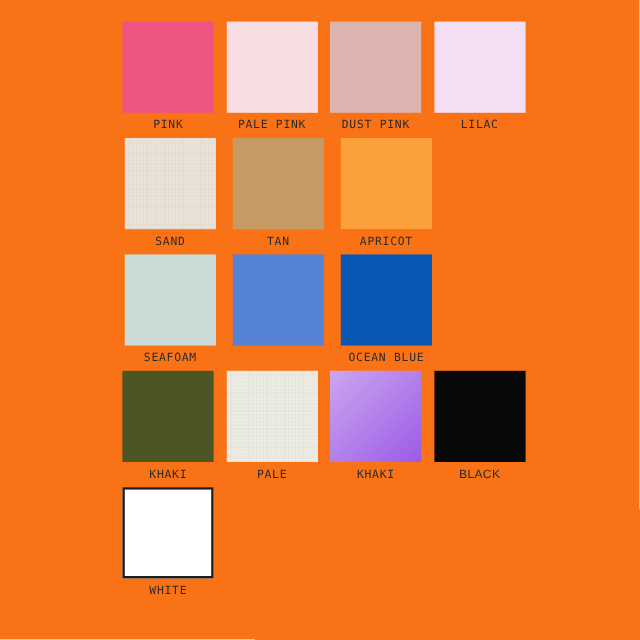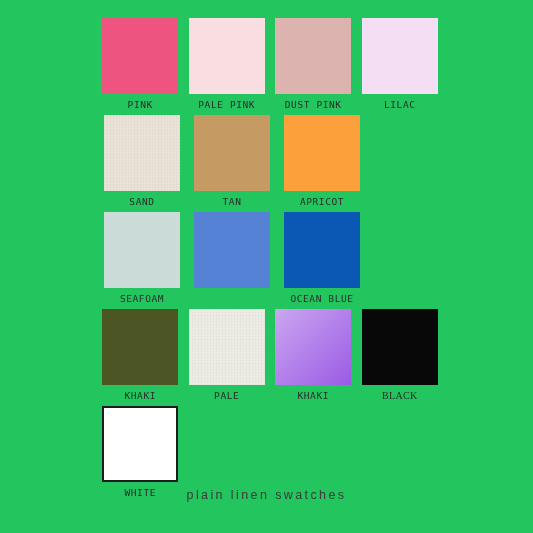--- a/index.html
+++ b/index.html
@@ -13,21 +13,21 @@
     font-family: "DejaVu Sans Mono", monospace;
     position: relative;
     overflow: hidden;
   }
   #sheet {
     position: absolute;
     left: 0;
     top: 0;
     width: 533px;
     height: 533px;
-    background: #22c55e;
+    background: #f97316;
   }
   .grid {
     position: absolute;
     left: 97px;
     top: 18px;
     width: 346px;
   }
   .row {
     display: flex;
     height: 97px;
@@ -52,21 +52,21 @@
     font-family: "DejaVu Sans Mono", monospace;
     font-size: 9.5px;
     letter-spacing: 0.6px;
     color: #2b2b2b;
     text-align: center;
     line-height: 13px;
     width: 84px;
     white-space: pre-line;
   }
   .label.sans {
-    font-family: Liberation Serif, serif;
+    font-family: Liberation Sans, sans-serif;
     font-size: 10px;
     letter-spacing: 0.3px;
   }
   .caption {
     position: absolute;
     left: 0;
     top: 488px;
     width: 533px;
     text-align: center;
     font-family: "Liberation Sans", sans-serif;
@@ -153,14 +153,13 @@
         <div class="swatch bordered" style="background: rgb(255, 255, 255); border-color: rgb(29, 29, 29);"></div>
         <div class="label">WHITE</div>
       </div>
       <div class="cell empty"></div>
       <div class="cell empty"></div>
       <div class="cell empty"></div>
     </div>
 
   </div>
 
-  <div class="caption">plain linen swatches</div>
 </div>
 
 </body></html>

